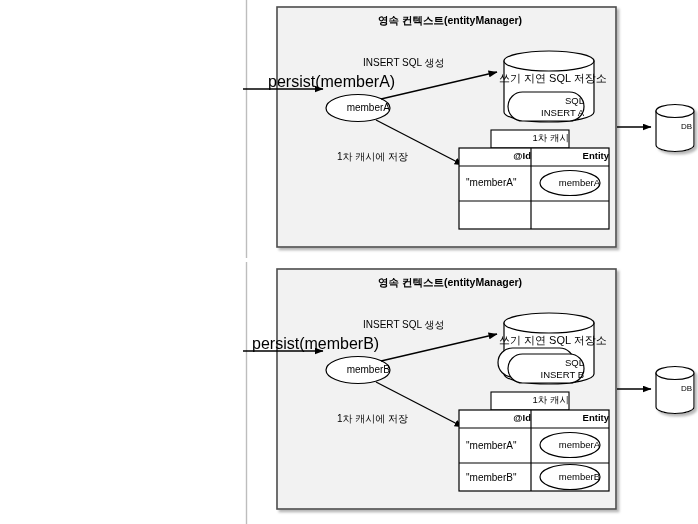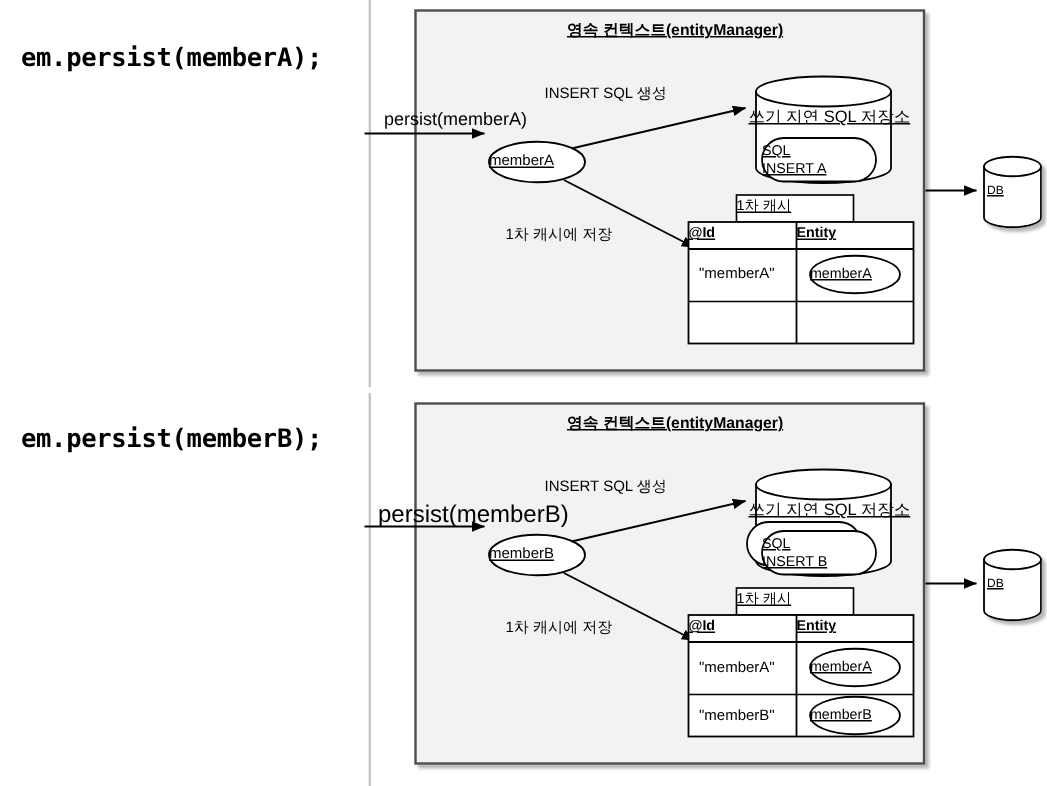--- a/index.html
+++ b/index.html
@@ -41,21 +41,21 @@
 
   
   .lbl {
     position: absolute;
     color: #000000;
     white-space: nowrap;
     font-size: 10px;
     line-height: 1.15;
   }
   .lbl-bold { font-weight: bold; }
-  .lbl-center { text-align: left; text-decoration: underline; }
+  .lbl-center { text-align: right; }
 </style>
 </head>
 <body>
 
 <div class="stage">
 
   <svg class="svg-layer" viewBox="0 0 698 524">
     <defs>
       <marker id="arrowhead" markerWidth="9" markerHeight="7" refX="8.5" refY="3.5" orient="auto" markerUnits="userSpaceOnUse">
         <polygon points="0 0, 9 3.5, 0 7" fill="#000000"></polygon>
@@ -136,25 +136,24 @@
 
       <line x1="617" y1="389" x2="651" y2="389" stroke="#000000" stroke-width="1.3" marker-end="url(#arrowhead)"></line>
 
       <g filter="url(#softshadow)">
         <path d="M 656 373 L 656 407 A 19 6.5 0 0 0 694 407 L 694 373 Z" fill="#ffffff" stroke="#000000" stroke-width="1.2"></path>
         <ellipse cx="675" cy="373" rx="19" ry="6.5" fill="#ffffff" stroke="#000000" stroke-width="1.2"></ellipse>
       </g>
     </g>
   </svg>
 
-  <div class="code-caption" id="caption-a">em.persist(memberA);</div>
 
   <div class="lbl lbl-bold lbl-center" style="left:378px; top:14px; width:140px; font-size:10.5px;">영속 컨텍스트(entityManager)</div>
 
-  <div class="lbl" style="left:256px; top:73px; font-size:12px;">persist(memberA)</div>
+  <div class="lbl" style="left:268px; top:73px; font-size:16px;">persist(memberA)</div>
 
   <div class="lbl lbl-center" style="left:326px; top:102px; width:64px; font-size:10px;">memberA</div>
 
   <div class="lbl" style="left:363px; top:57px; font-size:10px;">INSERT SQL 생성</div>
 
   <div class="lbl" style="left:337px; top:151px; font-size:10px;">1차 캐시에 저장</div>
 
   <div class="lbl lbl-center" style="left:499px; top:72px; width:100px; font-size:11px;">쓰기 지연 SQL 저장소</div>
 
   <div class="lbl lbl-center" style="left:508px; top:95px; width:76px; font-size:9.5px; line-height:1.25;">
@@ -165,21 +164,20 @@
   <div class="lbl lbl-center" style="left:491px; top:133px; width:78px; font-size:9.5px;">1차 캐시</div>
 
   <div class="lbl lbl-bold lbl-center" style="left:459px; top:151px; width:72px; font-size:9.5px;">@Id</div>
   <div class="lbl lbl-bold lbl-center" style="left:531px; top:151px; width:78px; font-size:9.5px;">Entity</div>
 
   <div class="lbl" style="left:466px; top:177px; font-size:10px;">"memberA"</div>
   <div class="lbl lbl-center" style="left:540px; top:178px; width:60px; font-size:9.5px;">memberA</div>
 
   <div class="lbl lbl-center" style="left:658px; top:122px; width:34px; font-size:8px;">DB</div>
 
-  <div class="code-caption" id="caption-b">em.persist(memberB);</div>
 
   <div class="lbl lbl-bold lbl-center" style="left:378px; top:276px; width:140px; font-size:10.5px;">영속 컨텍스트(entityManager)</div>
 
   <div class="lbl" style="left:252px; top:335px; font-size:16px;">persist(memberB)</div>
 
   <div class="lbl lbl-center" style="left:326px; top:364px; width:64px; font-size:10px;">memberB</div>
 
   <div class="lbl" style="left:363px; top:319px; font-size:10px;">INSERT SQL 생성</div>
 
   <div class="lbl" style="left:337px; top:413px; font-size:10px;">1차 캐시에 저장</div>

